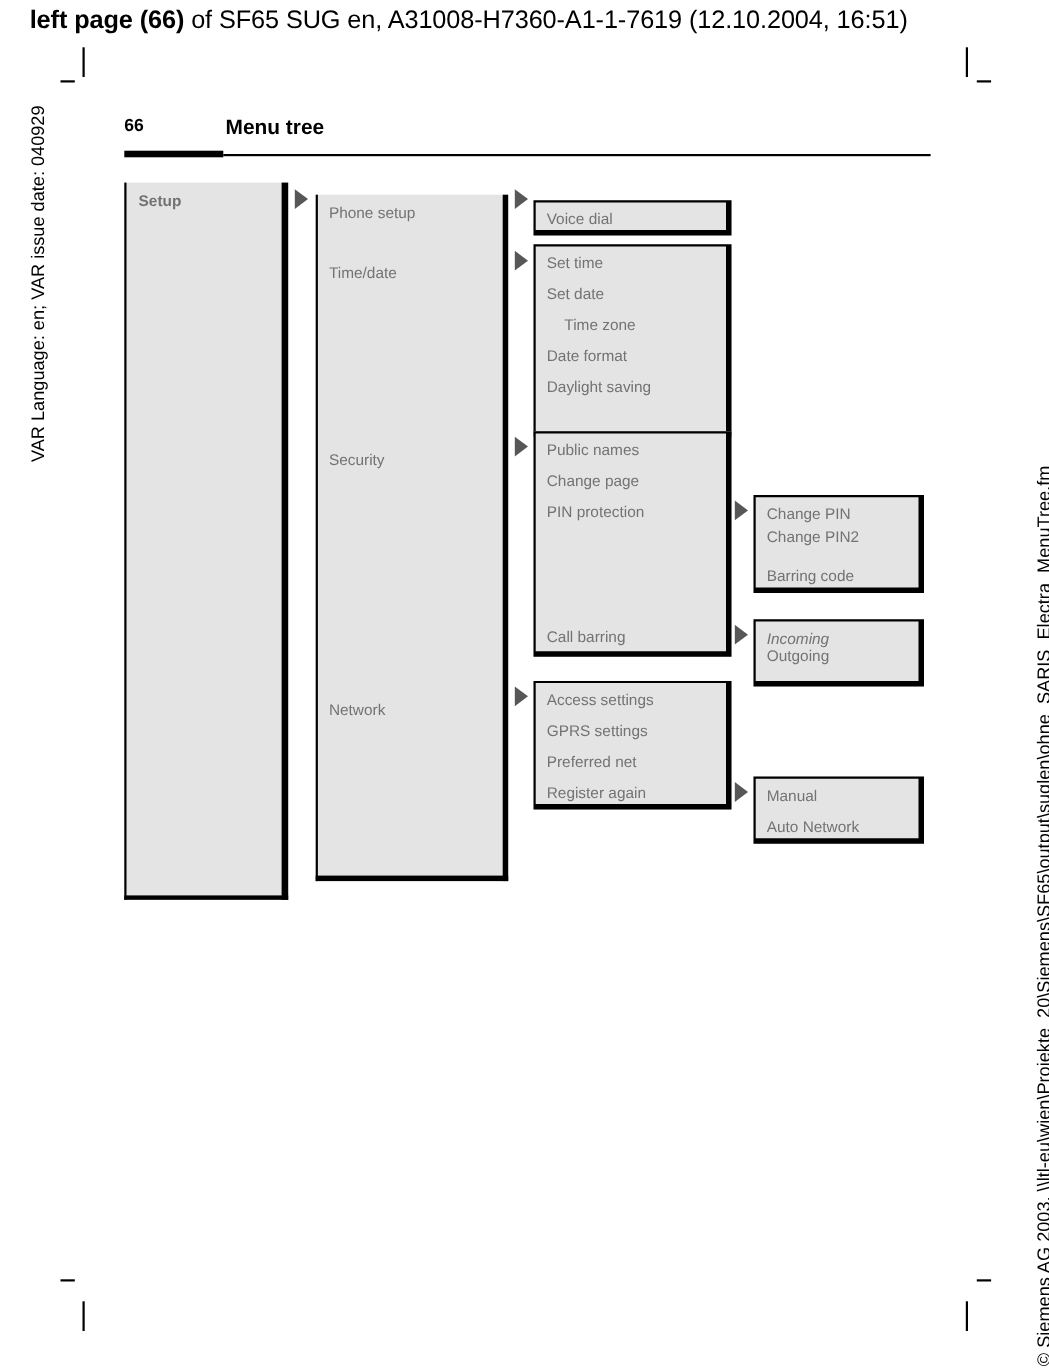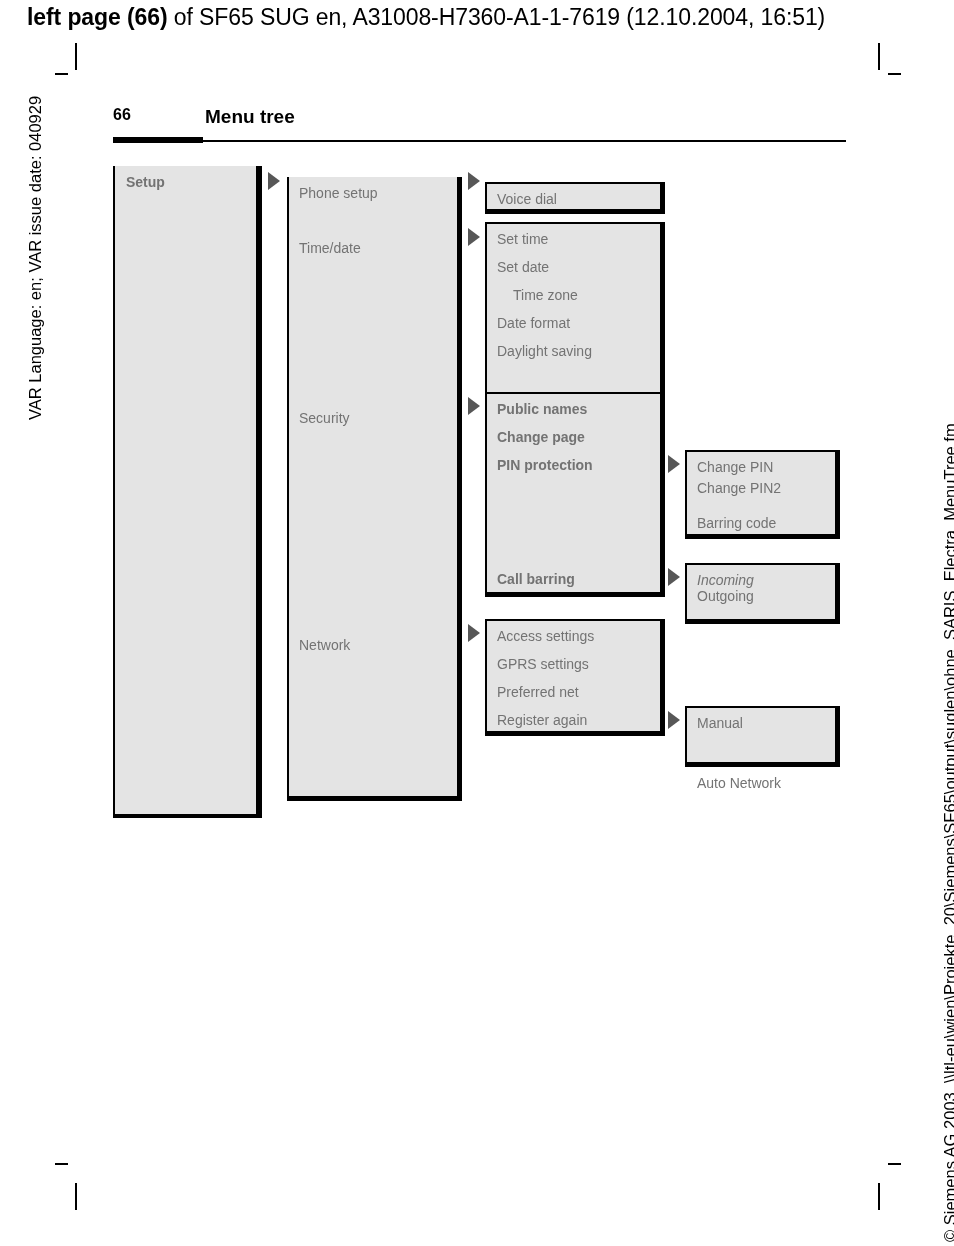--- a/index.html
+++ b/index.html
@@ -130,21 +130,21 @@
 </div>
 
 <div class="box lvl3" style="left:485px;top:222px;width:180px;height:175px;">
   <div class="itm" style="top:8px;">Set time</div>
   <div class="itm" style="top:36px;">Set date</div>
   <div class="itm" style="top:64px;margin-left:16px;">Time zone</div>
   <div class="itm" style="top:92px;">Date format</div>
   <div class="itm" style="top:120px;">Daylight saving</div>
 </div>
 
-<div class="box lvl3" style="left:485px;top:392px;width:180px;height:205px;font-weight:bold;">
+<div class="box lvl3" style="left:485px;top:392px;width:180px;height:205px;">
   <div class="itm" style="top:8px;">Public names</div>
   <div class="itm" style="top:36px;">Change page</div>
   <div class="itm" style="top:64px;">PIN protection</div>
   <div class="itm" style="top:178px;">Call barring</div>
 </div>
 
 <div class="box lvl3" style="left:485px;top:619px;width:180px;height:117px;">
   <div class="itm" style="top:8px;">Access settings</div>
   <div class="itm" style="top:36px;">GPRS settings</div>
   <div class="itm" style="top:64px;">Preferred net</div>
@@ -161,14 +161,14 @@
   <div class="itm" style="top:64px;">Barring code</div>
 </div>
 
 <div class="box lvl3" style="left:685px;top:563px;width:155px;height:61px;">
   <div class="itm" style="top:8px;font-style:italic;">Incoming</div>
   <div class="itm" style="top:24px;">Outgoing</div>
 </div>
 
 <div class="box lvl3" style="left:685px;top:706px;width:155px;height:61px;">
   <div class="itm" style="top:8px;">Manual</div>
-  <div class="itm" style="top:36px;margin-top:32px;">Auto Network</div>
+  <div class="itm" style="top:36px;">Auto Network</div>
 </div>
 
 </body></html>

